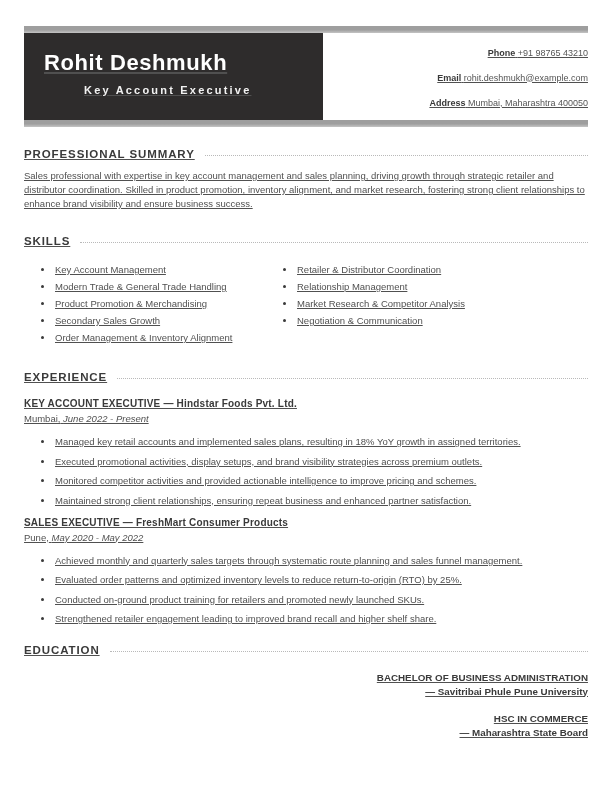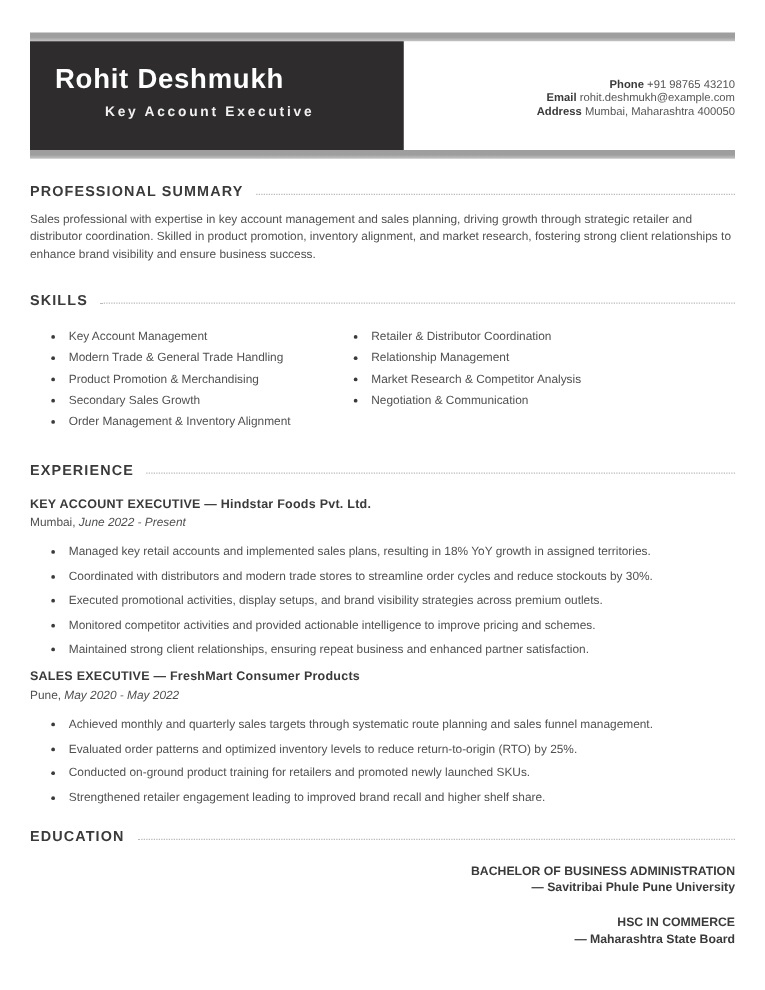--- a/index.html
+++ b/index.html
@@ -5,20 +5,21 @@
   html, body { margin: 0; padding: 0; background: #ffffff; }
   .page {
     width: 612px; height: 792px;
     background: #ffffff;
     font-family: "Liberation Sans", sans-serif;
     color: #505050;
     box-sizing: border-box;
     padding: 26px 24px 0 24px;
     overflow: hidden;
     position: relative;
+    text-decoration: underline;
   }
   .bar {
     height: 7px;
     background: linear-gradient(to bottom, #9e9e9e 55%, #c4c4c4 100%);
   }
   
   .header-row { display: flex; }
   .name-box {
     width: 299px; height: 87px;
     background: #2e2c2c;
@@ -31,21 +32,21 @@
     letter-spacing: 0.6px; line-height: 26px;
   }
   .person-title {
     color: #f2f2f2; font-size: 11px; font-weight: bold;
     letter-spacing: 2.2px; margin-top: 8px; padding-left: 40px;
   }
   .contact {
     flex: 1;
     display: flex; flex-direction: column;
     justify-content: center; align-items: flex-end;
-    gap: 1px;
+    gap: 15px;
     font-size: 9px; color: #555555;
     padding-top: 2px;
   }
   .contact-line .label { font-weight: bold; color: #3a3a3a; }
   
   .sec-head { display: flex; align-items: center; }
   .sec-head h2 {
     margin: 0; font-size: 11.5px; font-weight: bold;
     color: #3a3a3a; letter-spacing: 0.9px; line-height: 13px;
     white-space: nowrap;
@@ -163,21 +164,20 @@
     <div class="sec-head">
       <h2>EXPERIENCE</h2>
       <div class="dots"></div>
     </div>
 
     <div class="job">
       <h3 class="job-title">KEY ACCOUNT EXECUTIVE — Hindstar Foods Pvt. Ltd.</h3>
       <p class="job-meta"><span>Mumbai,</span> <em>June 2022 - Present</em></p>
       <ul class="job-bullets">
         <li>Managed key retail accounts and implemented sales plans, resulting in 18% YoY growth in assigned territories.</li>
-        <li>Coordinated with distributors and modern trade stores to streamline order cycles and reduce stockouts by 30%.</li>
         <li>Executed promotional activities, display setups, and brand visibility strategies across premium outlets.</li>
         <li>Monitored competitor activities and provided actionable intelligence to improve pricing and schemes.</li>
         <li>Maintained strong client relationships, ensuring repeat business and enhanced partner satisfaction.</li>
       </ul>
     </div>
 
     <div class="job">
       <h3 class="job-title">SALES EXECUTIVE — FreshMart Consumer Products</h3>
       <p class="job-meta"><span>Pune,</span> <em>May 2020 - May 2022</em></p>
       <ul class="job-bullets">

